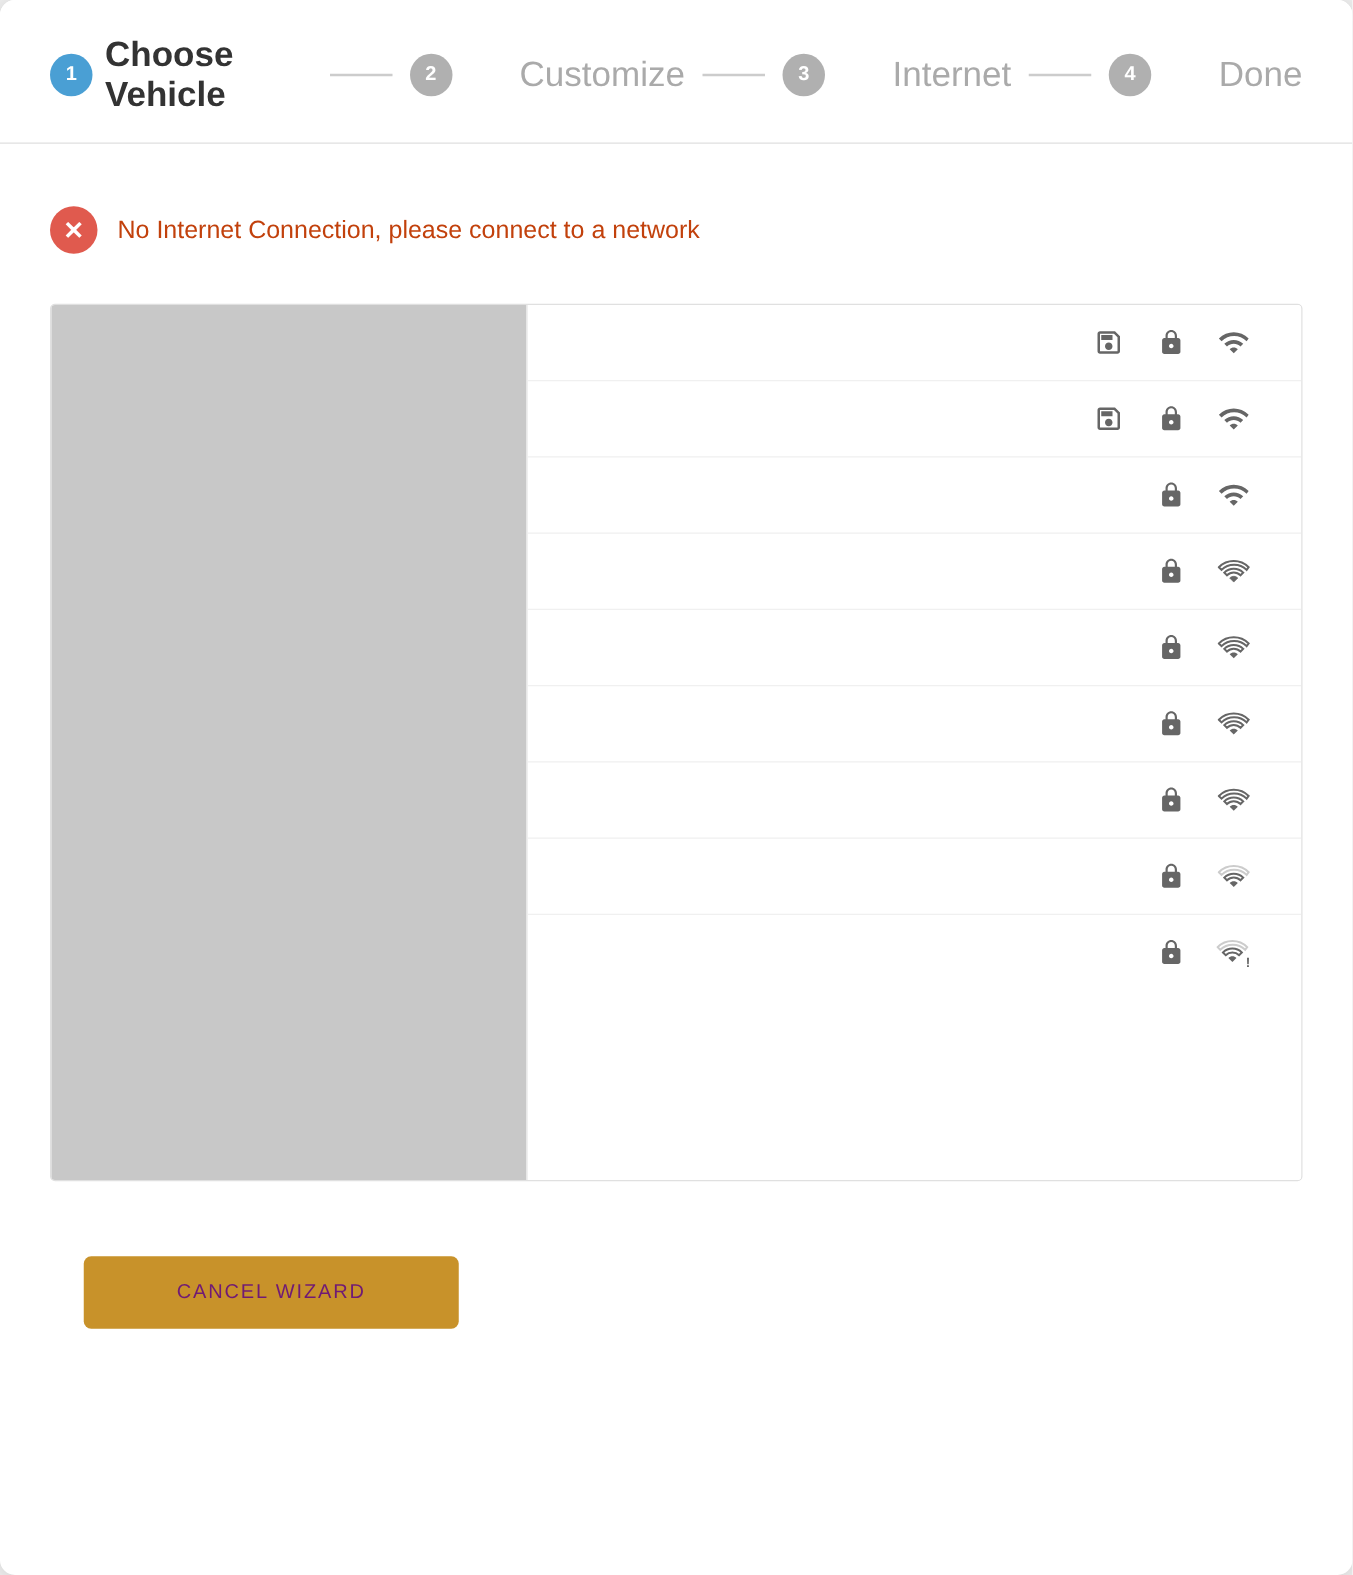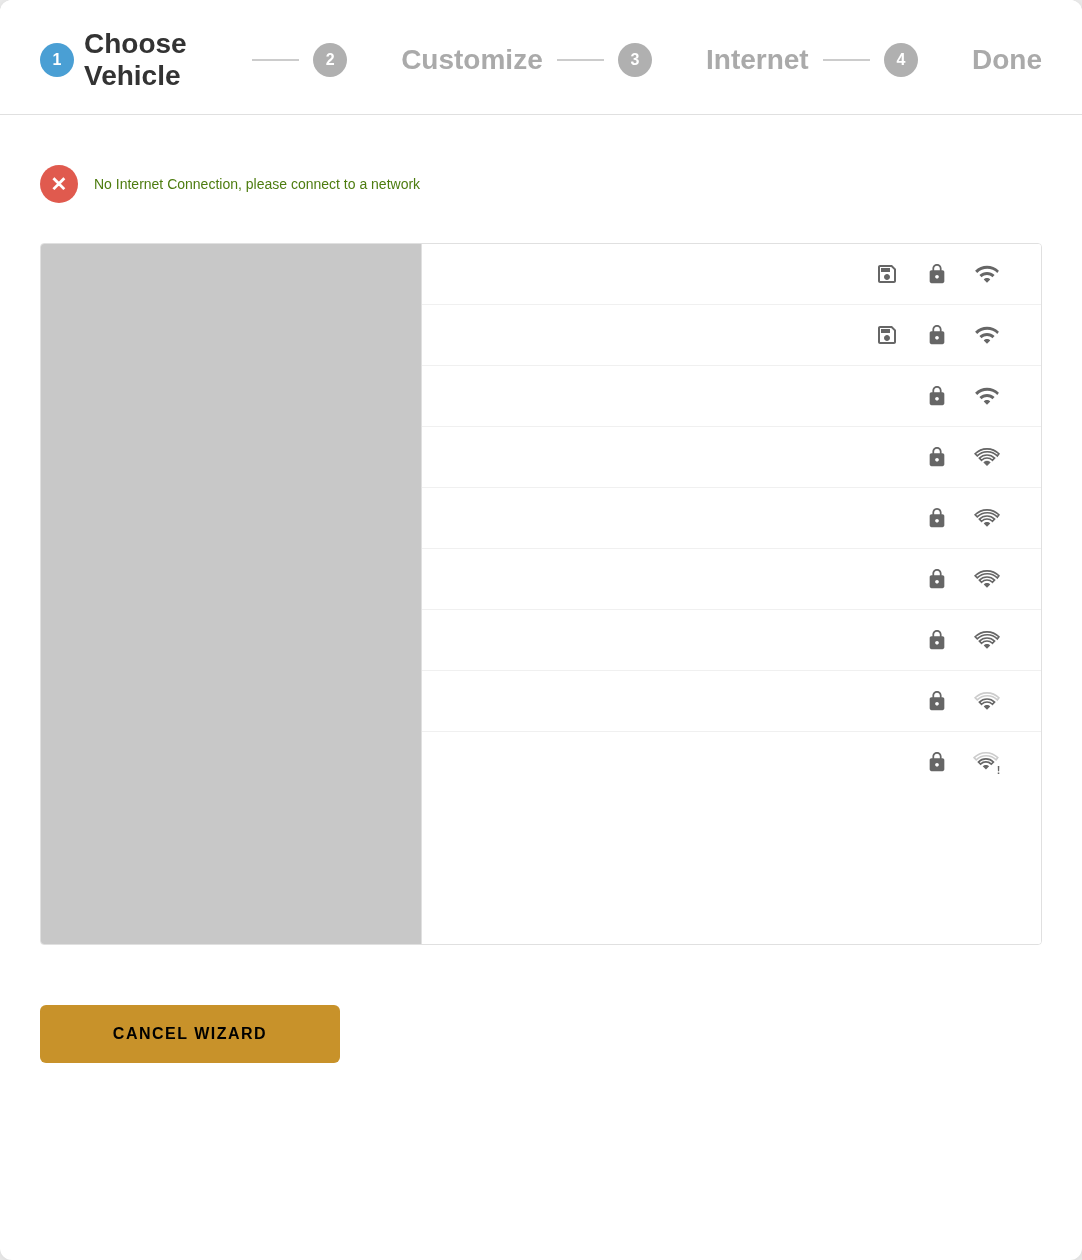--- a/index.html
+++ b/index.html
@@ -61,21 +61,21 @@
     }
 
     .step-label {
       font-size: 28px;
       font-weight: 600;
       color: #333333;
     }
 
     .step-label.inactive {
       color: #aaaaaa;
-      font-weight: 700;
+      font-weight: 400;
       margin-left: 44px;
     }
 
     .step-connector {
       width: 60px;
       height: 2px;
       background: #cccccc;
       margin: 0 14px;
     }
 
@@ -103,22 +103,22 @@
       flex-shrink: 0;
     }
 
     .error-icon span {
       color: #ffffff;
       font-size: 20px;
       font-weight: 700;
     }
 
     .error-text {
-      font-size: 14px;
-      color: #4d7c0f;
+      font-size: 20px;
+      color: #c2410c;
     }
 
     
     .main-grid {
       display: flex;
       gap: 0;
       border: 1px solid #e0e0e0;
       border-radius: 4px;
       overflow: hidden;
       min-height: 700px;
@@ -180,30 +180,31 @@
       fill: #666666;
     }
 
     
     .footer-area {
       padding: 30px 40px;
     }
 
     .cancel-button {
       background: #c8922a;
-      color: #000000;
+      color: #701a75;
       border: none;
       border-radius: 6px;
       padding: 20px 50px;
       font-size: 16px;
-      font-weight: 700;
+      font-weight: 400;
       letter-spacing: 1.5px;
       text-transform: uppercase;
       cursor: pointer;
       min-width: 300px;
+      margin-left: 27px;
     }
   </style>
 </head>
 <body>
 
 <div class="page-container">
 
   <div class="stepper-header">
     <div class="step-item">
       <div class="step-circle active">

